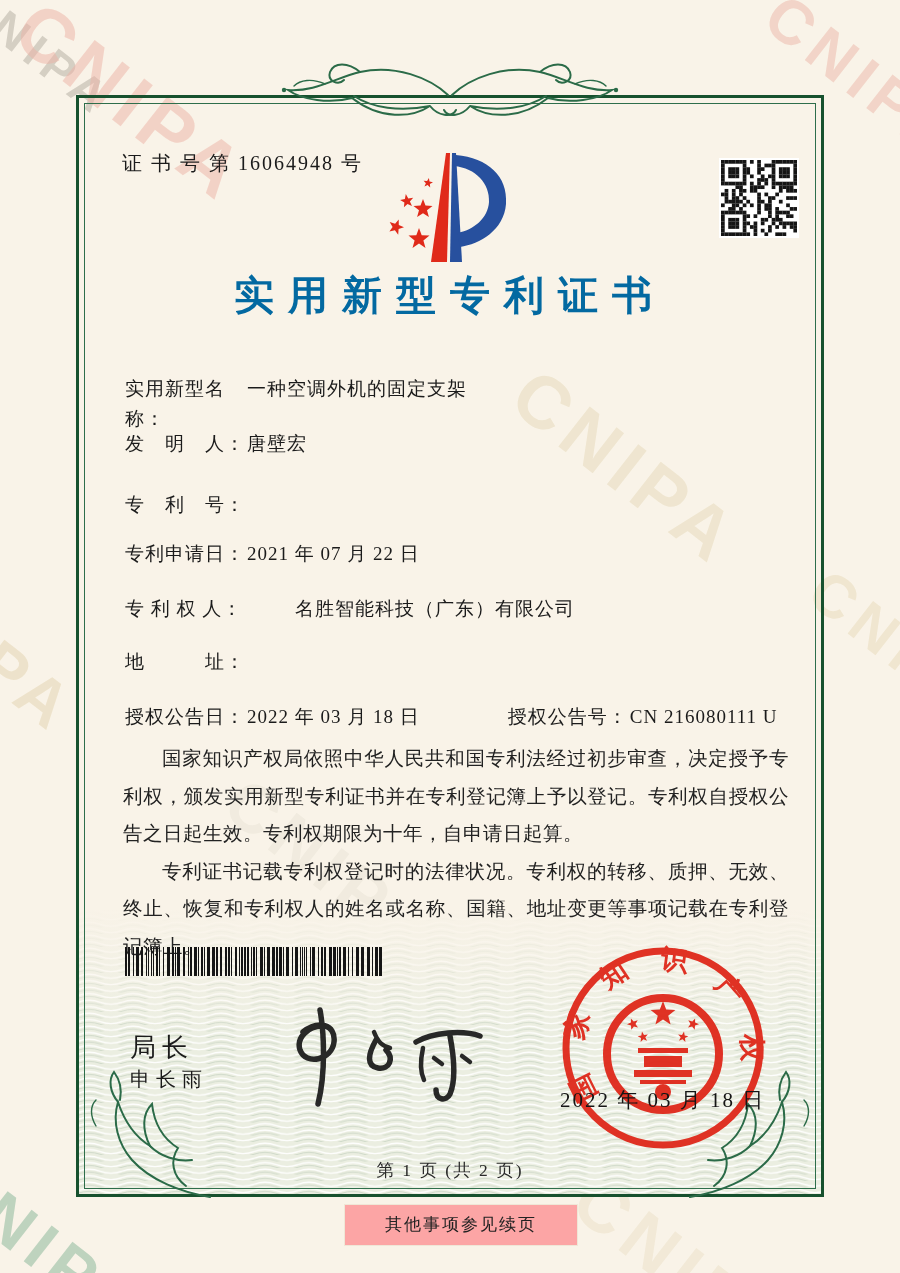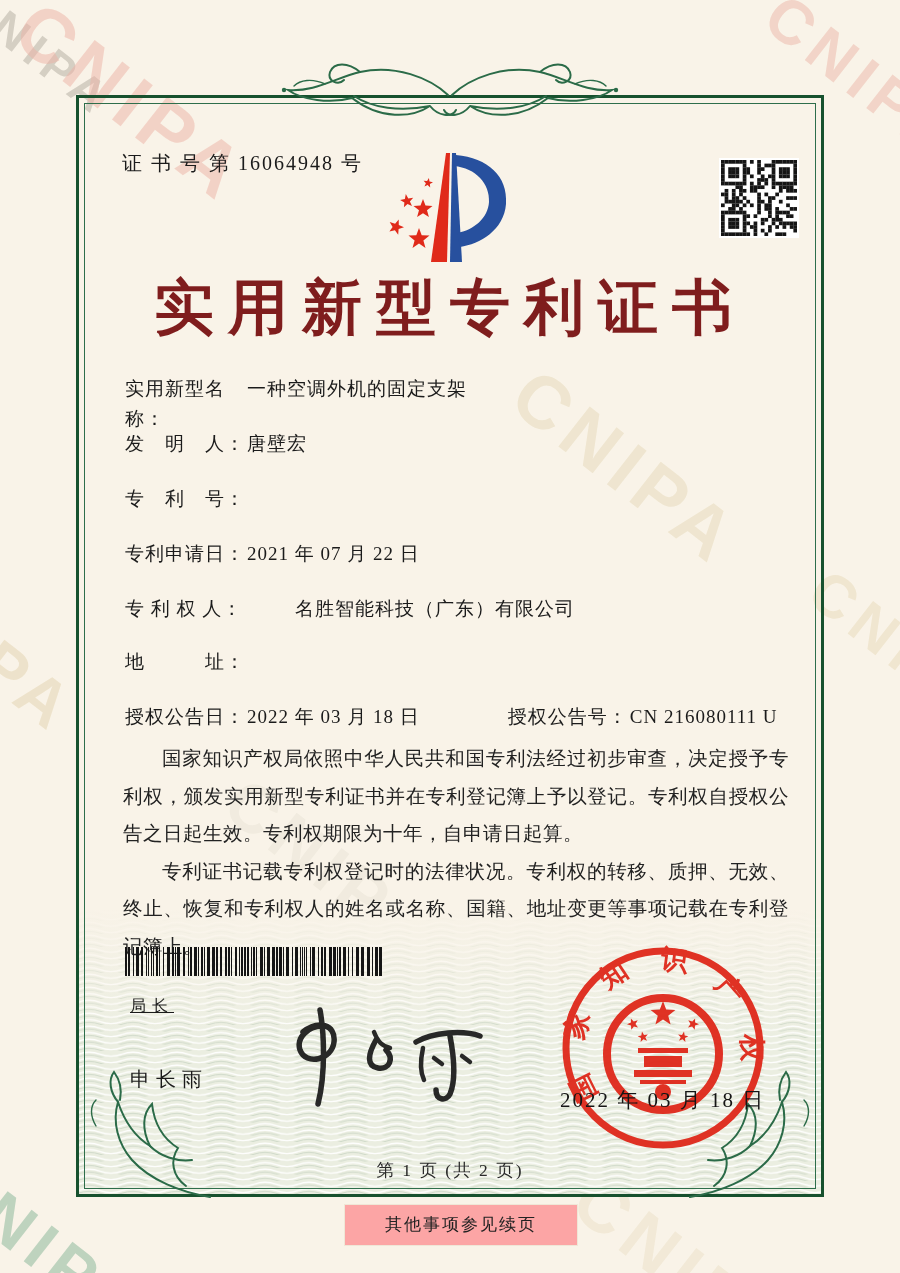--- a/index.html
+++ b/index.html
@@ -29,34 +29,34 @@
   .border-inner{position:absolute; left:84px; top:103px; width:732px; height:1086px;
     border:1px solid #2e6e4b; box-sizing:border-box; z-index:1;}
   .deco-svg{position:absolute; left:0; top:0; z-index:1; pointer-events:none;}
   .waves-svg{position:absolute; left:78px; top:908px; z-index:0;}
   
   .content{position:absolute; inset:0; z-index:2;}
   .cert-no{position:absolute; left:122px; top:150px; font-size:20px; letter-spacing:2px;}
   .logo-svg{position:absolute; left:368px; top:146px;}
   .qr-svg{position:absolute; left:719px; top:158px; background:#fff; padding:2px;}
   .title{position:absolute; left:0; top:268px; width:100%; text-align:center;
-    font-size:60px; font-weight:bold; letter-spacing:14px; color:#7f1d1d; margin:0;}
+    font-size:40px; font-weight:bold; letter-spacing:14px; color:#0369a1; margin:0;}
   .fields{position:absolute; left:125px; top:374px; width:668px; font-size:19px;}
   .frow{position:absolute; left:0; display:flex; align-items:flex-start; line-height:30px;}
-  .frow.r1{top:0;} .frow.r2{top:55px;} .frow.r3{top:110px;} .frow.r4{top:165px;}
+  .frow.r1{top:0;} .frow.r2{top:55px;} .frow.r3{top:116px;} .frow.r4{top:165px;}
   .frow.r5{top:220px;gap:48px;} .frow.r6{top:273px;} .frow.r7{top:328px;}
   .flabel{display:inline-block; width:122px; flex:0 0 122px; letter-spacing:1px;}
   .fvalue{display:inline-block; letter-spacing:1px;}
   .frow.r6 .fvalue{width:548px;}
   .frow.r7 .pair2{margin-left:88px; display:flex;}
   .paras{position:absolute; left:123px; top:742px; width:666px; font-size:19.5px;
     line-height:37.5px; text-align:justify; color:#222;font-family:Liberation Mono, monospace;}
   .paras p{margin:0; text-indent:2em; letter-spacing:0.5px;}
   .barcode-svg{position:absolute; left:125px; top:947px;}
-  .director-title{position:absolute; left:130px; top:996px; font-size:16px; letter-spacing:6px;text-decoration:underline;}
+  .director-title{position:absolute; left:130px; top:1030px; font-size:26px; letter-spacing:6px;}
   .director-name{position:absolute; left:130px; top:1066px; font-size:20px; letter-spacing:6px;}
   .sig-svg{position:absolute; left:258px; top:1002px;}
   .seal-svg{position:absolute; left:552px; top:942px; z-index:3; opacity:.95;}
   .seal-date{position:absolute; left:545px; top:1086px; width:235px; text-align:center;
     font-size:21px; letter-spacing:2px; color:#151515; z-index:4;}
   .page-num{position:absolute; left:0; top:1158px; width:100%; text-align:center;
     font-size:17.5px; letter-spacing:2px; color:#2a2a2a;}
   .note-box{position:absolute; left:344px; top:1204px; width:234px; height:42px;
     background:#fca5a5; border:1px solid #efe7d7; box-sizing:border-box;
     text-align:center; line-height:40px; font-size:17px; letter-spacing:2px; color:#222;}

